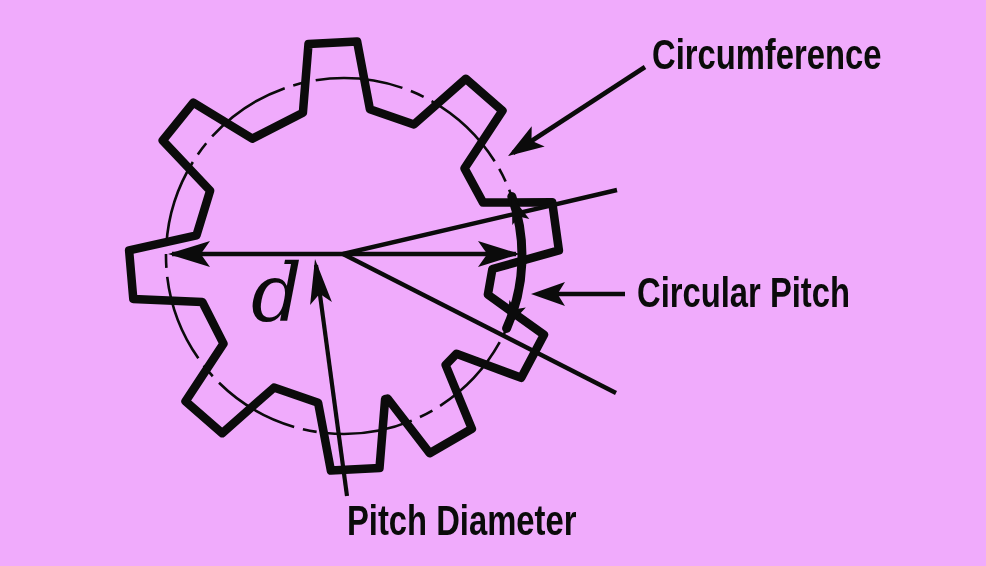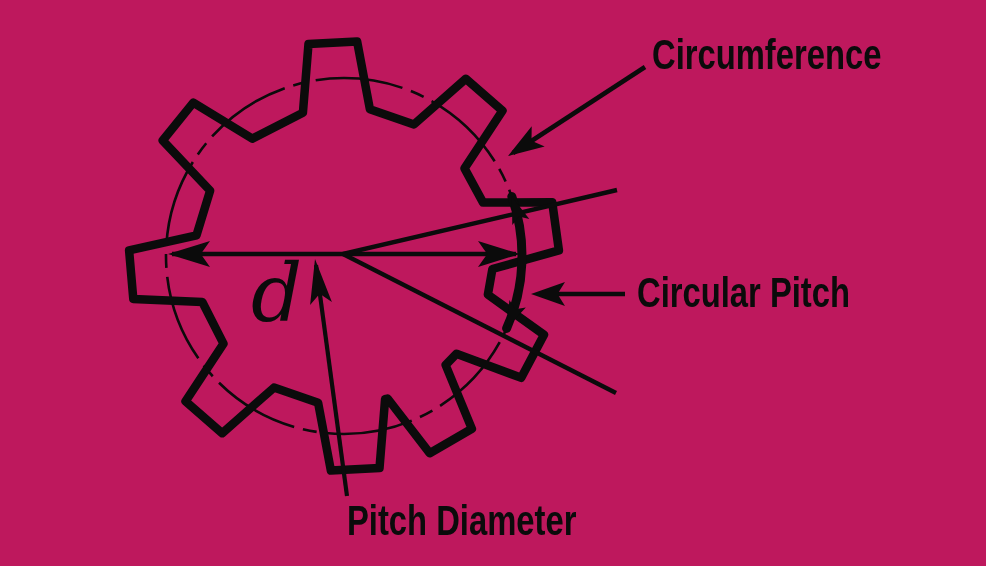--- a/index.html
+++ b/index.html
@@ -1,19 +1,19 @@
 <!DOCTYPE html>
 <html><head>
 <meta charset="utf-8">
 <style>
   html,body{margin:0;padding:0;background:#ffffff;}
   #stage{
     position:relative;
     width:986px;height:566px;
-    background:#be185d;
+    background:#f0abfc;
     overflow:hidden;
     font-family:"Liberation Sans",sans-serif;
   }
   #diagram-svg{position:absolute;left:0;top:0;}
   .label{
     position:absolute;
     font-family:"Liberation Sans",sans-serif;
     font-weight:700;
     font-size:42px;
     line-height:1;

